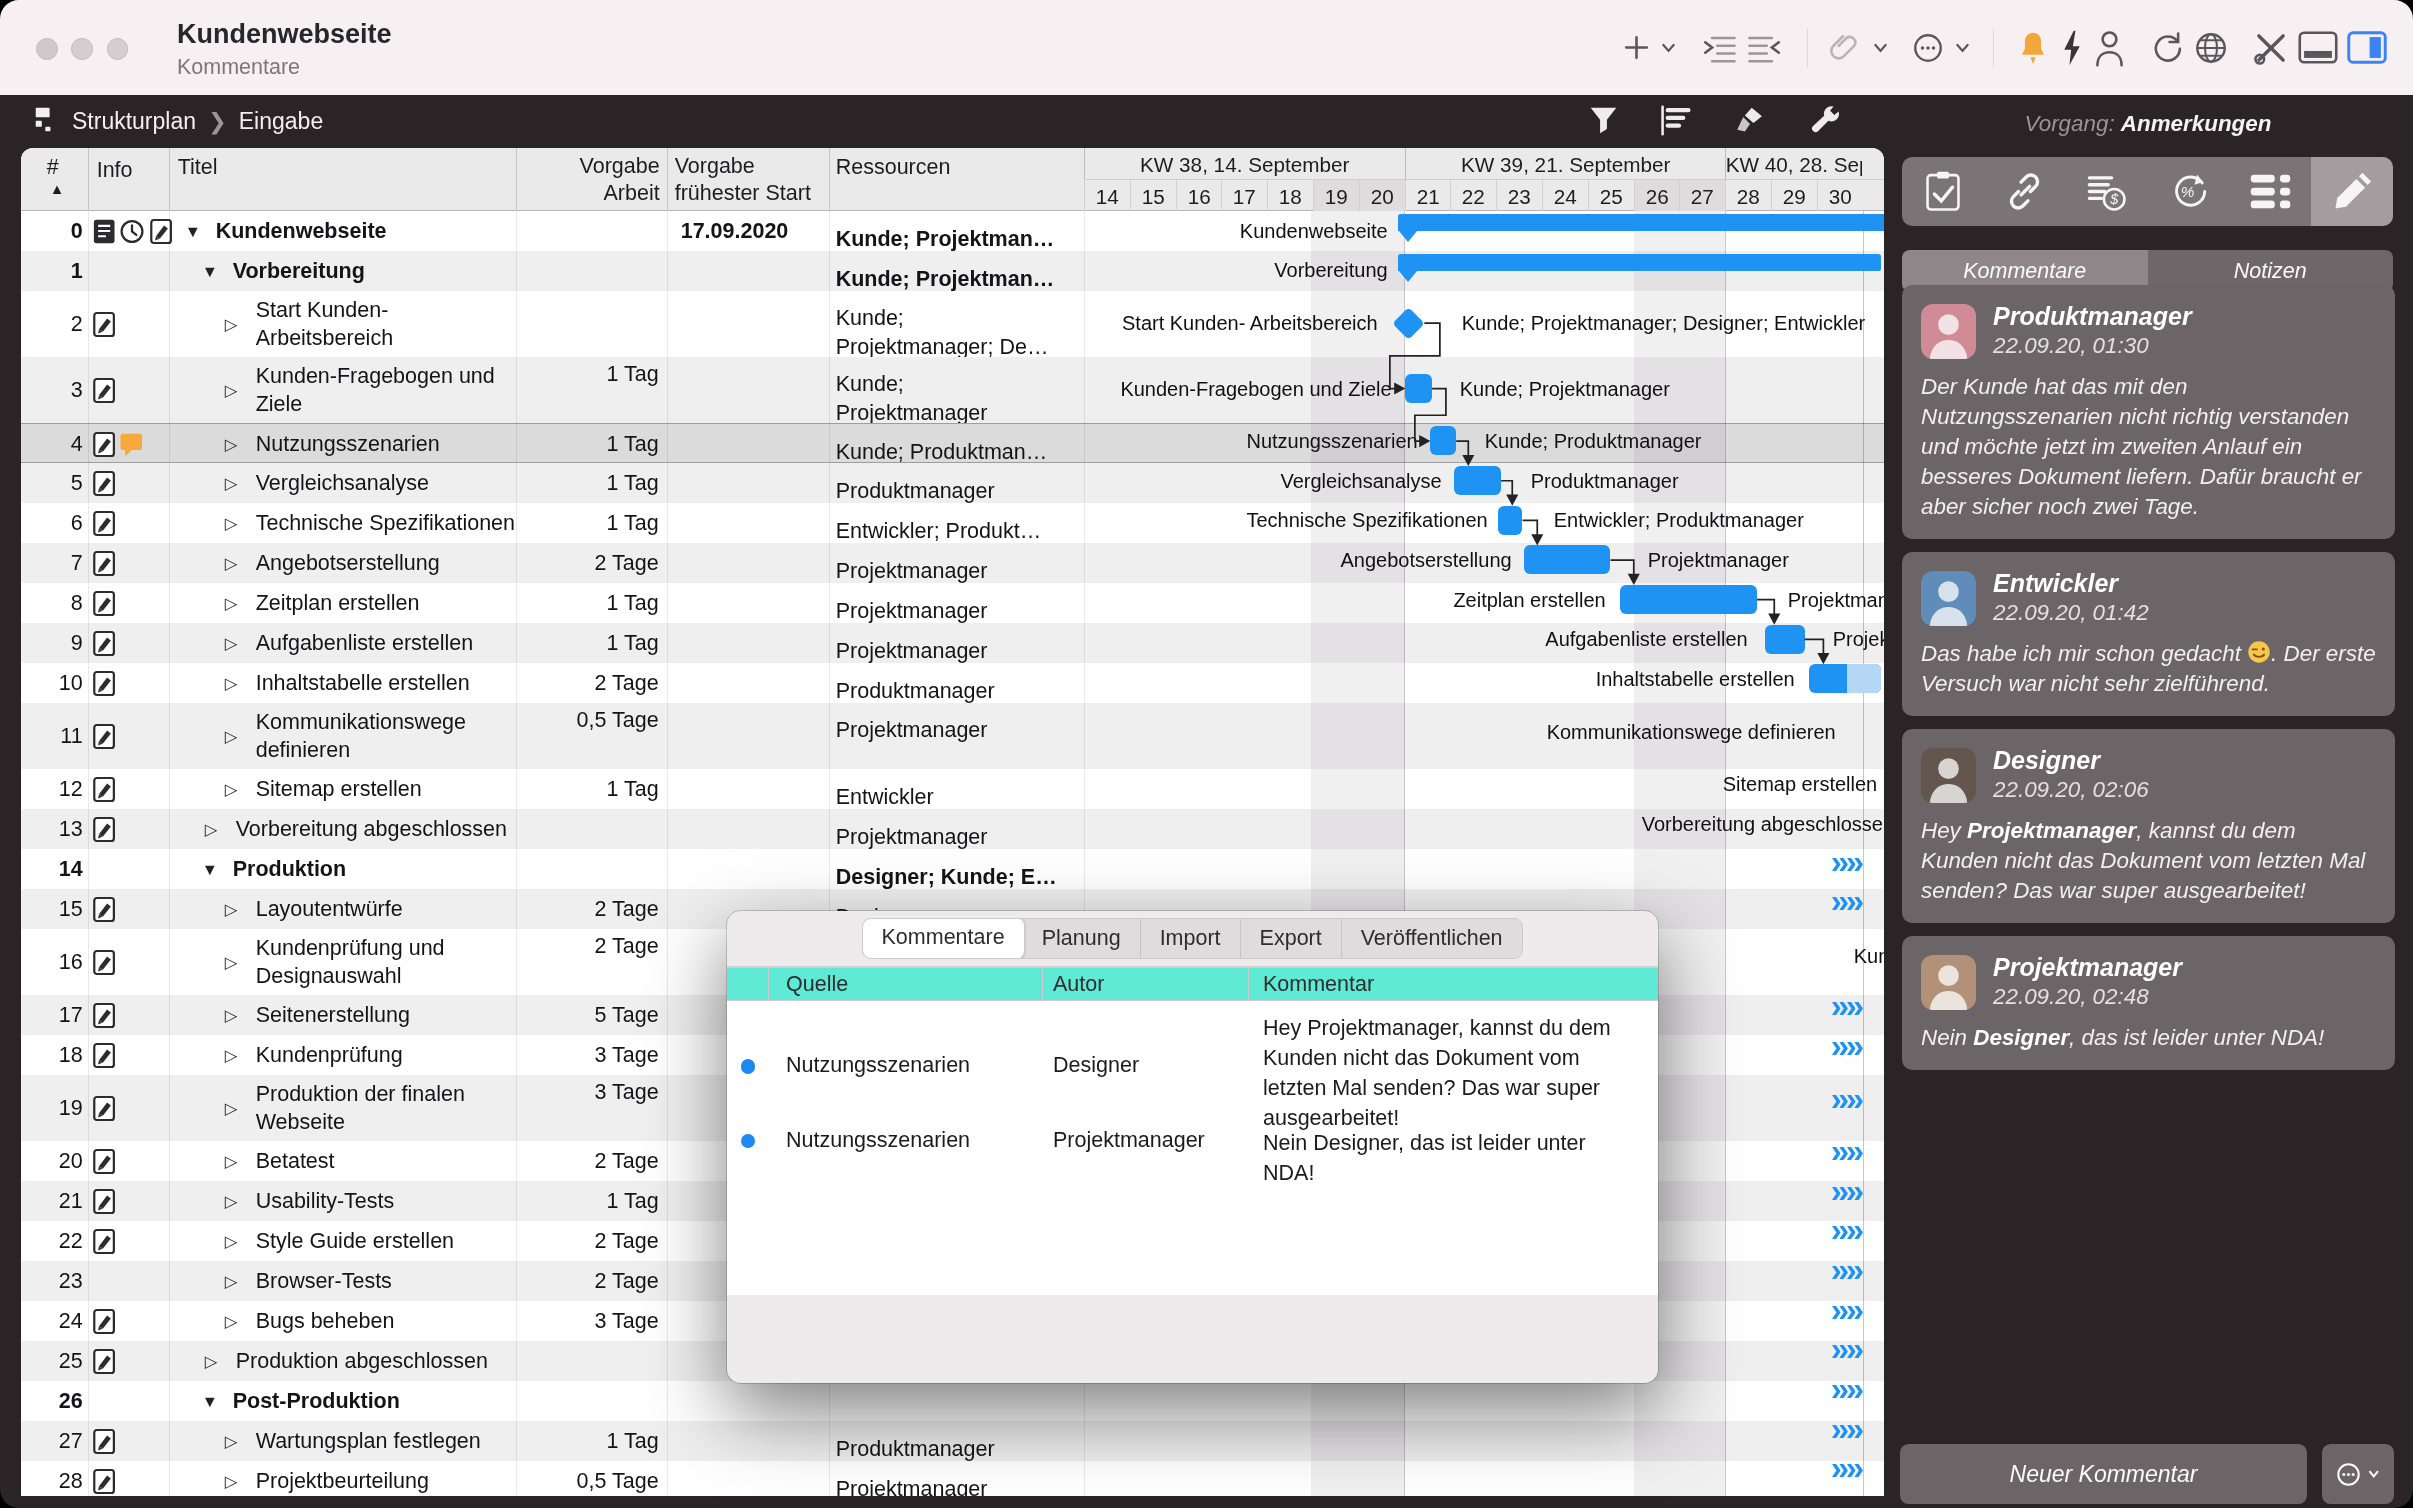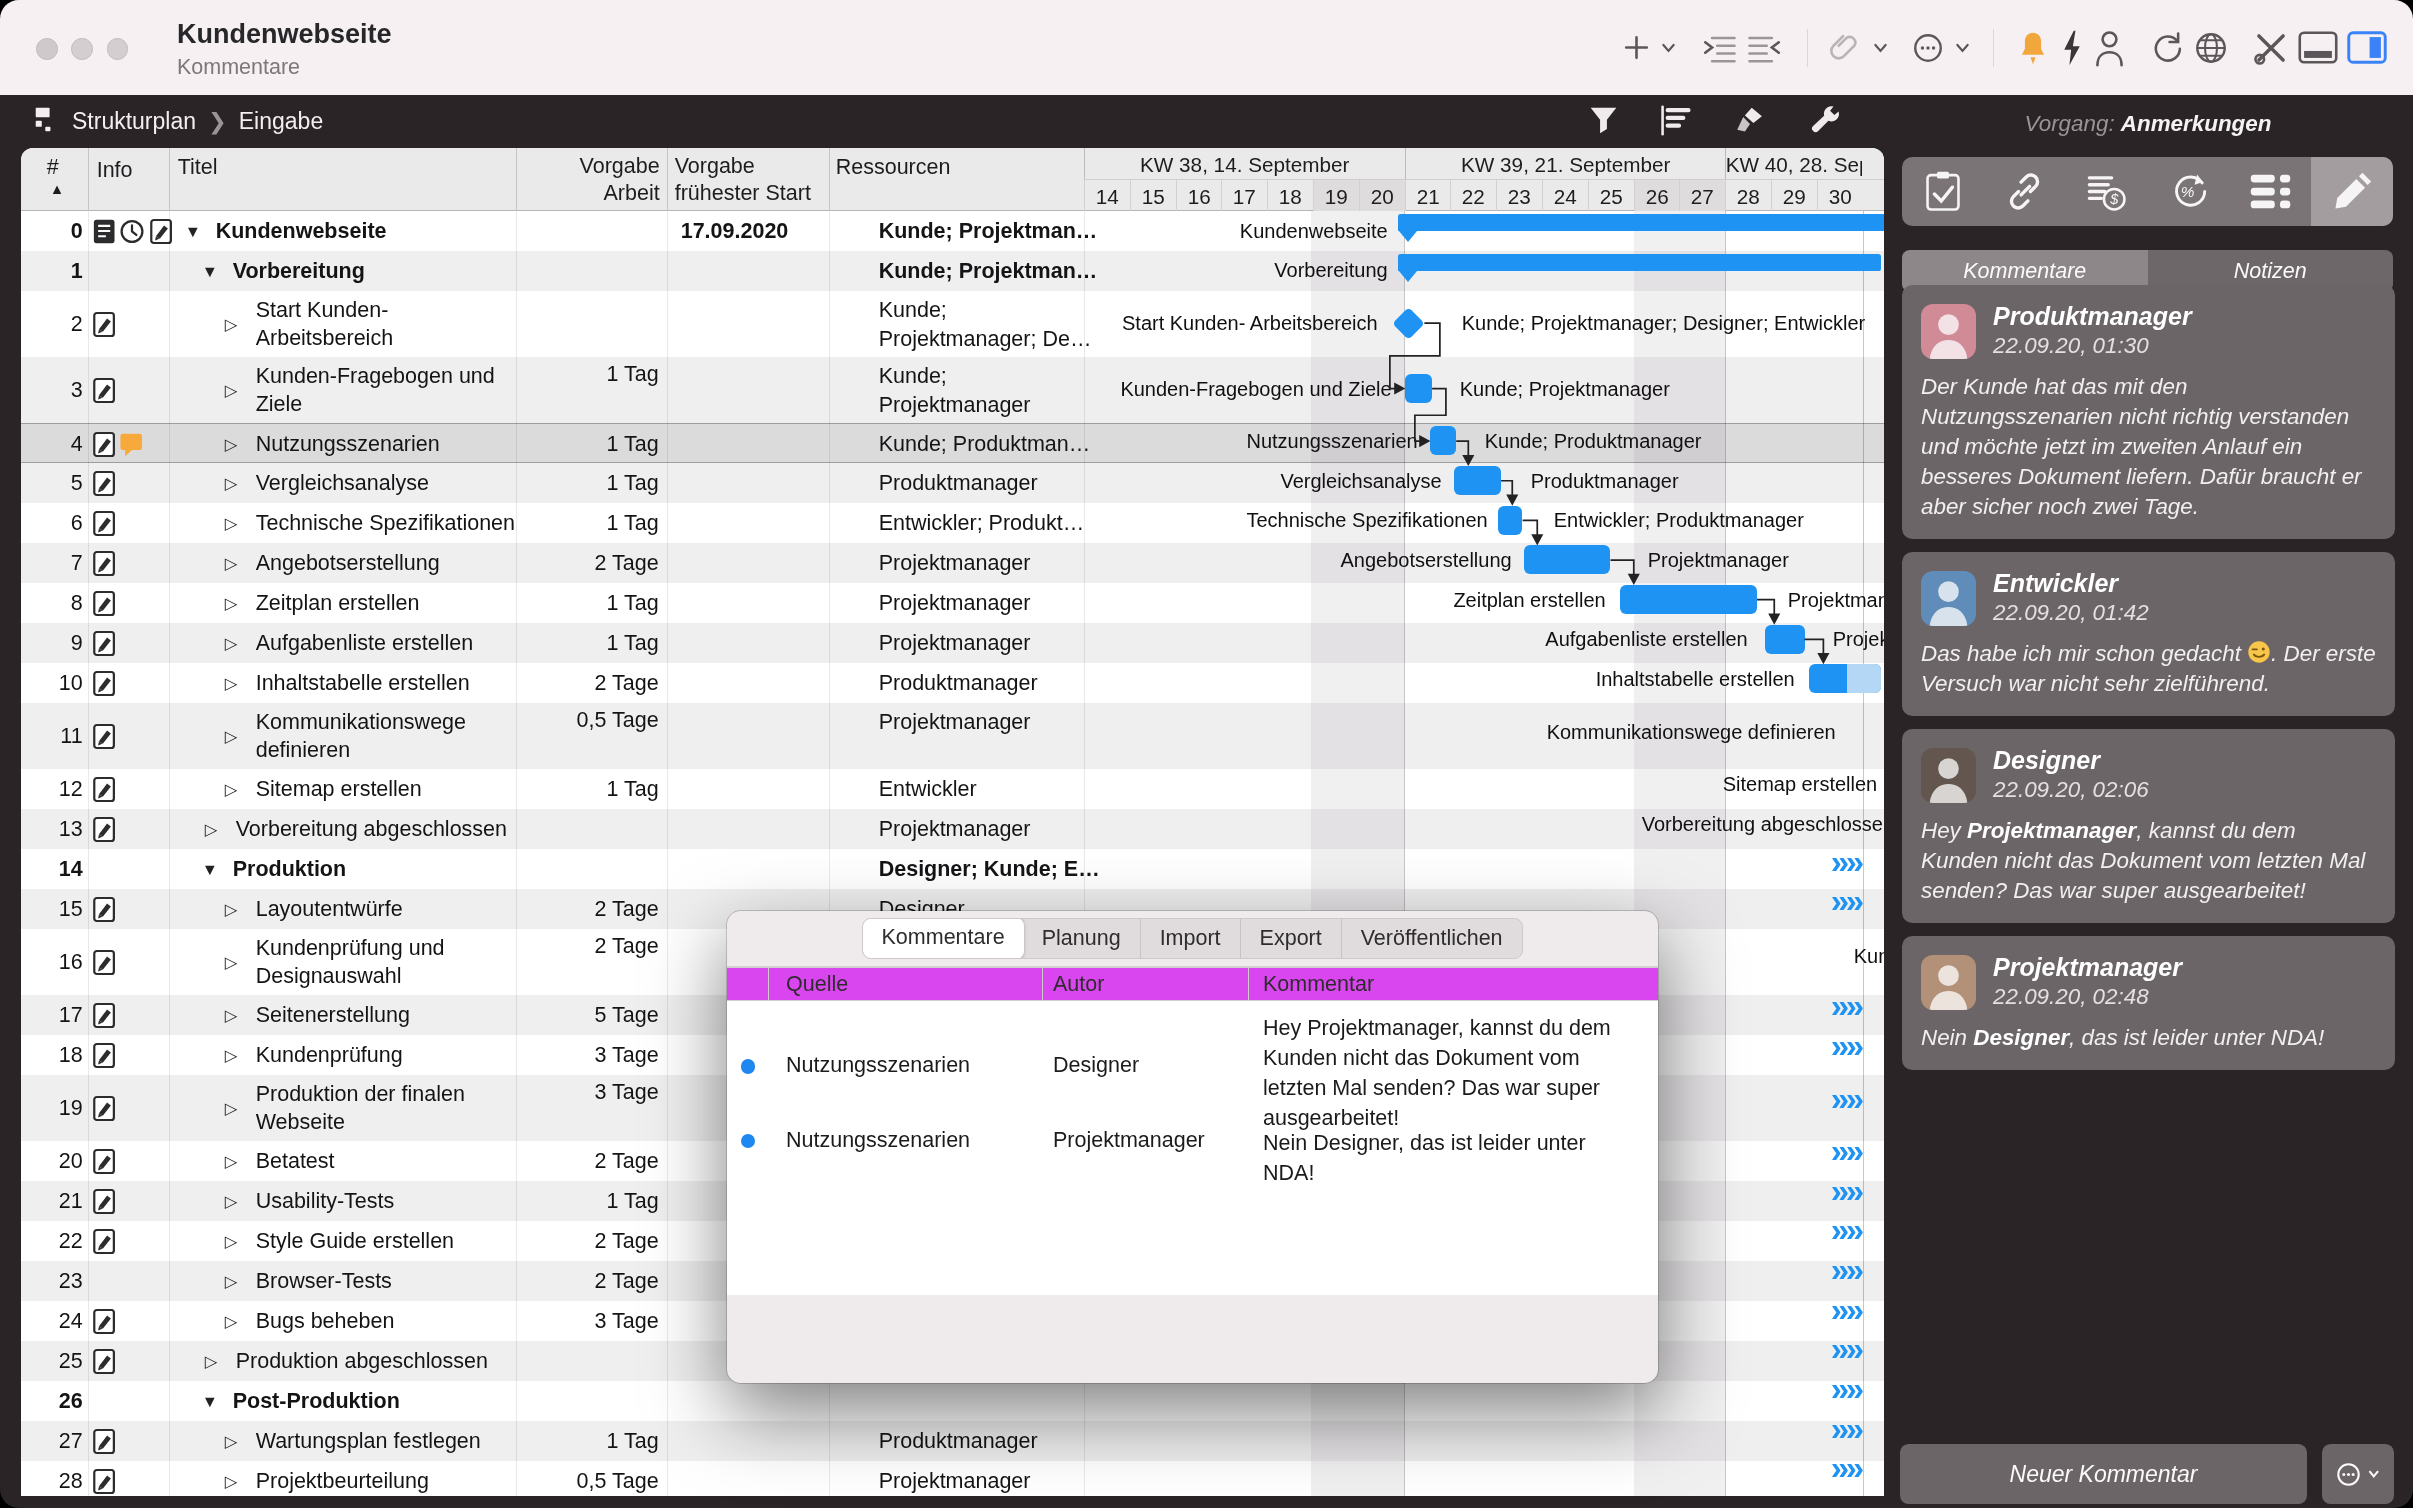--- a/index.html
+++ b/index.html
@@ -52,21 +52,21 @@
   .trow.odd { background:#f0eff0; }
   .trow.selected { background:#dcdbdc; border-top:0.9px solid #9f9e9f; border-bottom:0.9px solid #9f9e9f; }
   .cell { position:absolute; font-size:21.5px; color:#141416; }
   .c-num { left:0; width:62px; text-align:right; }
   .c-info { left:72px; display:flex; gap:4.3px; align-items:center; }
   .c-title { display:flex; align-items:center; gap:10.3px; }
   .c-title .disc { font-size:16.4px; color:#222; width:20.7px; }
   .c-title .ttext { white-space:pre-line; line-height:28.4px; }
   .c-arbeit { left:448px; width:190px; text-align:right; }
   .c-start { left:660px; }
-  .c-res { left:858px; width:248px; white-space:pre-line; line-height:28.4px; overflow:hidden; }
+  .c-res { left:815px; width:248px; white-space:pre-line; line-height:28.4px; overflow:hidden;margin-top:8px; }
   .bold { font-weight:bold; }
 
   .v-line { position:absolute; top:0; width:0.9px; height:1285px; background:rgba(0,0,0,0.085); pointer-events:none; }
   .we-band { position:absolute; top:0; height:1285px; background:rgba(70,60,65,0.075); pointer-events:none; }
   .kw-line { position:absolute; top:0; width:0.9px; height:1285px; background:rgba(0,0,0,0.22); pointer-events:none; }
 
   
   .glayer { position:absolute; left:0; top:0; width:1863px; height:1285px; pointer-events:none; }
   .gbar { position:absolute; background:#1e93f4; border-radius:6px; }
   .gbar .tail { position:absolute; top:0; right:0; height:100%; background:#b5d7f6; border-radius:0 6px 6px 0; }
@@ -88,21 +88,21 @@
   .dlg-tabs { height:55px; display:flex; justify-content:center; align-items:center; }
   .seg { display:flex; background:#e0dcde; border:0.9px solid #cdc9cb; border-radius:8.6px; overflow:hidden; }
   .seg-item { font-size:21.5px; color:#2e2c2d; padding:6.9px 19px; border-right:0.9px solid #c8c4c6; }
   .seg-item:last-child { border-right:none; }
   .seg-item.active { background:#fff; border-radius:7.8px; box-shadow:0 0.9px 3.4px rgba(0,0,0,0.25); margin:-0.9px; border-right:none; }
   .dlg-div { height:0.9px; background:#d4d0d2; }
   .dlg-option { position:relative; height:48px; }
   .dlg-check { position:absolute; left:20.7px; top:12px; width:23px; height:23px; background:#fff; border:0.9px solid #c3bfc1; border-radius:5.2px; }
   .dlg-optlabel { position:absolute; left:57px; top:11.2px; font-size:21.5px; color:#2e2c2d; }
   .dlg-refresh { position:absolute; right:20.7px; top:12px; }
-  .dlg-thead { position:relative; height:34px; background:#d946ef; border-top:0.9px solid #d2cecf; border-bottom:0.9px solid #d2cecf; font-size:21.5px; color:#2e2c2d; }
+  .dlg-thead { position:relative; height:34px; background:#5eead4; border-top:0.9px solid #d2cecf; border-bottom:0.9px solid #d2cecf; font-size:21.5px; color:#2e2c2d; }
   .dlg-thead .dh { position:absolute; top:4.3px; }
   .dlg-thead .dv { position:absolute; top:0; width:0.9px; height:34px; background:#cfcbcd; }
   .dlg-body { position:relative; background:#fff; height:294px; }
   .dlg-row { position:absolute; left:0; width:929px; font-size:21.5px; color:#1b1b1d; }
   .dlg-dot { position:absolute; left:13.8px; width:14.7px; height:14.7px; border-radius:50%; background:#1e87f0; }
   .dlg-quelle { position:absolute; left:59px; white-space:nowrap; }
   .dlg-autor { position:absolute; left:326px; white-space:nowrap; }
   .dlg-komm { position:absolute; left:536px; width:374px; line-height:30px; }
 
   

